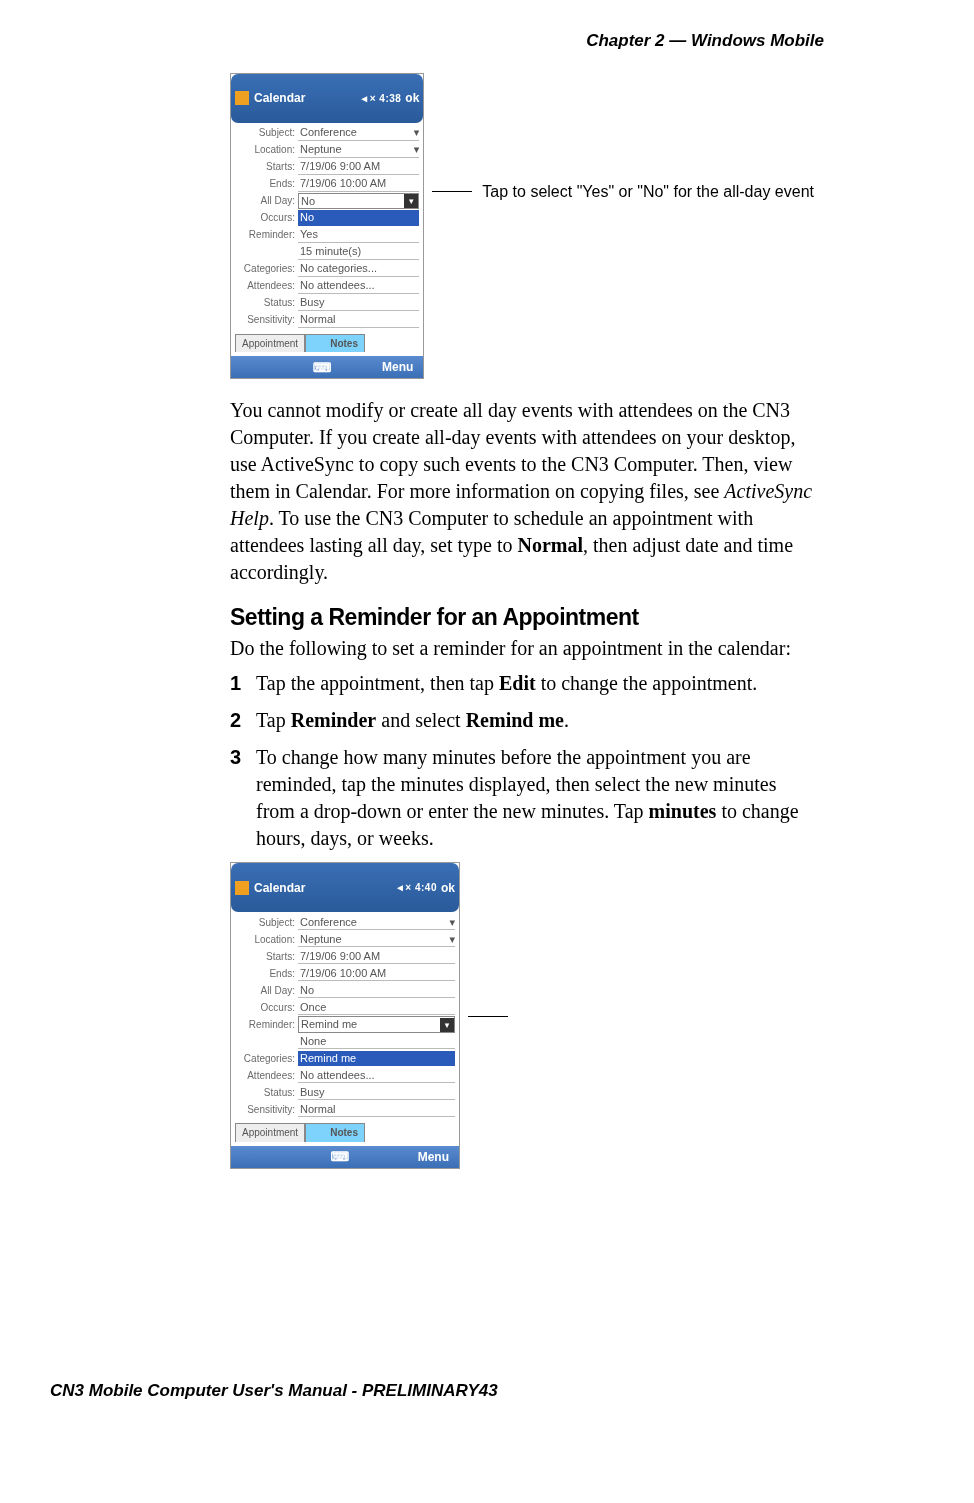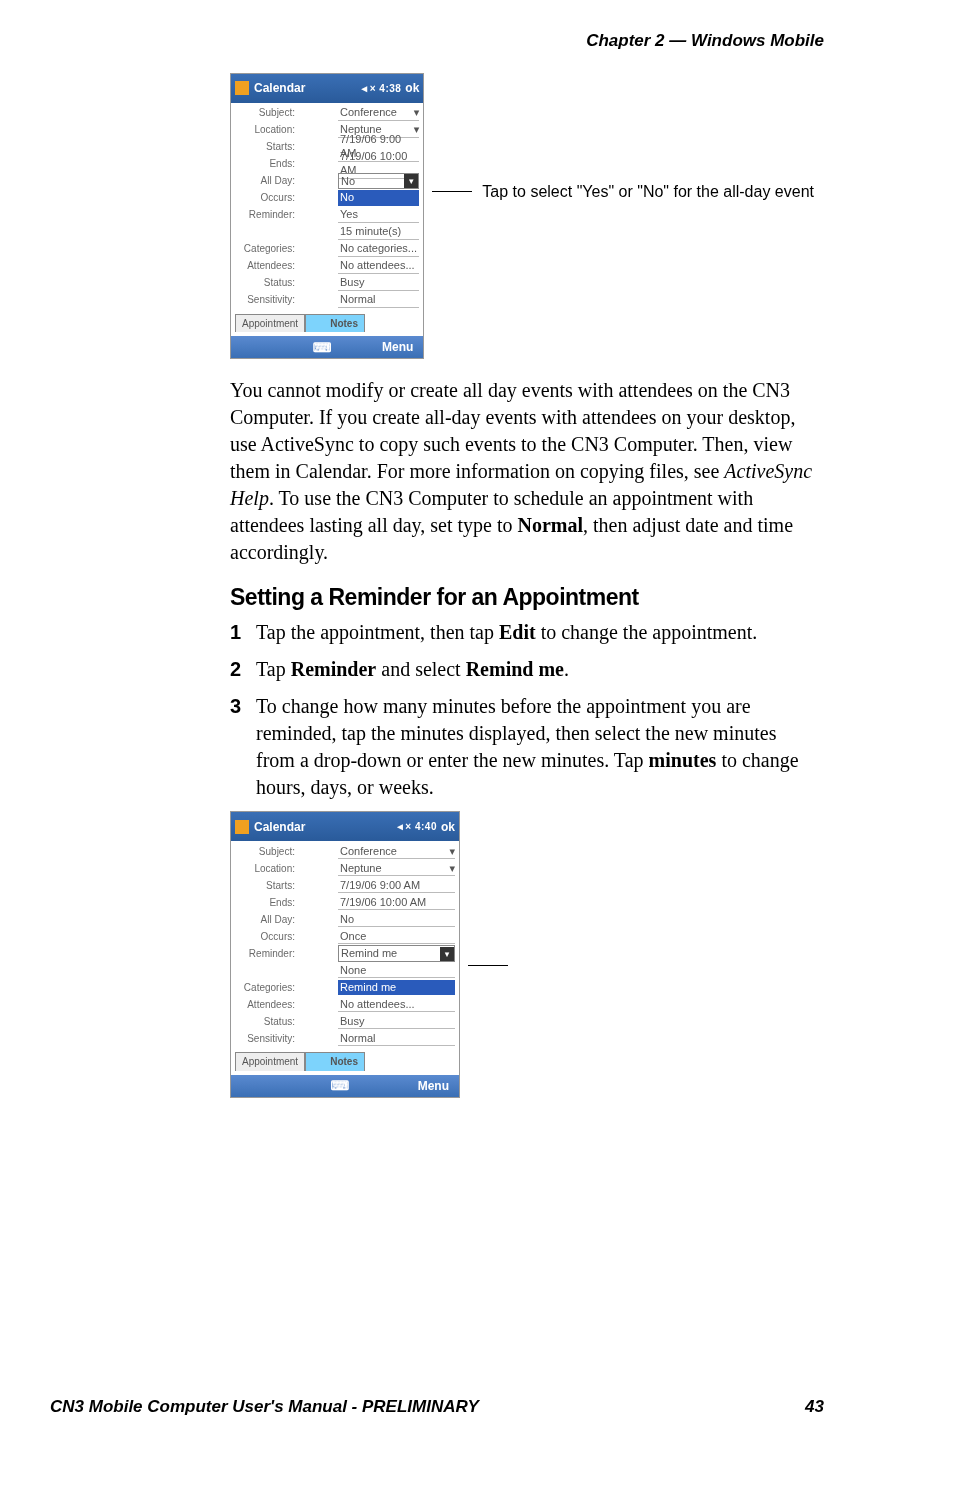--- a/index.html
+++ b/index.html
@@ -38,36 +38,37 @@
     font-family: Tahoma, Arial, sans-serif;
     font-size: 11px;
     color: #444;
     filter: blur(0.3px);
   }
   .ss-titlebar {
     background: linear-gradient(#3a6fb5,#295a9a);
     color: #fff;
     display: flex;
     align-items: center;
-    padding: 6px 4px;
+    padding: 16px 4px;
     font-weight: bold;
     font-size: 12px;
     height: 17px;
+    border-radius: 7px;
   }
   .ss-titlebar .winicon {
     width: 14px;
     height: 14px;
     background: #f0a020;
     margin-right: 5px;
     display:inline-block;
   }
   .ss-titlebar .title-text { flex: 1; }
   .ss-titlebar .status { font-size: 10px; letter-spacing: 0.5px; margin-right: 4px;}
   .ss-body { padding: 2px 4px 4px 4px; }
-  .ss-row { display:flex; align-items:center; height: 16px; margin-bottom:1px;gap:40px; }
+  .ss-row { display:flex; align-items:center; height: 16px; margin-bottom:1px; }
   .ss-label { width: 60px; text-align: right; color:#6a6a6a; font-size:10px; padding-right:3px;}
   .ss-field { flex:1; border-bottom:1px solid #bbb; font-size:11px; color:#555; padding-left:2px; display:flex; align-items:flex-end;}
   .ss-field.sel { background:#2a5bbb; color:#fff; border-bottom:1px solid #2a5bbb;}
   .ss-dd { width:14px; height:14px; background:#333; color:#fff; font-size:9px; text-align:center; line-height:14px;}
   .ss-tabrow { display:flex; align-items:flex-end; margin-top:6px; font-size:10px;}
   .ss-tab { border:1px solid #888; border-bottom:none; padding:2px 6px; background:#eee; color:#555;}
   .ss-tab.active { background:#7dd3fc; font-weight:bold;padding-left:24px;}
   .ss-bottombar { background: linear-gradient(#5a8ad0,#3a6fb5); height: 22px; display:flex; align-items:center; color:#fff; font-size:12px; font-weight:bold;}
   .ss-bottombar .sp { flex:1; }
   .ss-bottombar .mid { width:20px; text-align:center; font-size:13px;}
@@ -93,25 +94,25 @@
     font-weight: 900;
     font-size: 23px;
     letter-spacing: -0.5px;
     margin: 14px 0 2px 0;
   }
   .step { display:flex; margin: 6px 0 10px 0; }
   .step-num { font-family: Arial, Helvetica, sans-serif; font-weight: bold; width: 26px; flex-shrink:0; }
   .step-body { flex:1; }
   .footer {
     position: absolute;
-    bottom: 24px;
+    bottom: 40px;
     left: 50px;
     right: 50px;
     display:flex;
-    justify-content: space-between;
+    justify-content: flex-start;
     font-family: Arial, Helvetica, sans-serif;
     font-style: italic;
     font-weight: bold;
     font-size: 17px;
   }
   b.ui { font-weight: bold; }
   i.bk { font-style: italic; }
 </style>
 </head>
 <body>
@@ -206,20 +207,21 @@
       <div class="callout-line"></div>
       <div class="callout-text">Tap to select "Yes" or "No" for the all-day event</div>
     </div>
   </div>
 
   <p class="para">
     <span>You cannot modify or create all day events with attendees on the CN3 Computer. If you create all-day events with attendees on your desktop, use ActiveSync to copy such events to the CN3 Computer. Then, view them in Calendar. For more information on copying files, see </span><i class="bk">ActiveSync Help</i><span>. To use the CN3 Computer to schedule an appointment with attendees lasting all day, set type to </span><b class="ui">Normal</b><span>, then adjust date and time accordingly.</span>
   </p>
 
   <div class="heading2">Setting a Reminder for an Appointment</div>
+  <p class="para" style="margin-bottom:8px;">Do the following to set a reminder for an appointment in the calendar:</p>
 
   <div class="step">
     <div class="step-num">1</div>
     <div class="step-body"><span>Tap the appointment, then tap </span><b class="ui">Edit</b><span> to change the appointment.</span></div>
   </div>
   <div class="step">
     <div class="step-num">2</div>
     <div class="step-body"><span>Tap </span><b class="ui">Reminder</b><span> and select </span><b class="ui">Remind me</b><span>.</span></div>
   </div>
   <div class="step">

